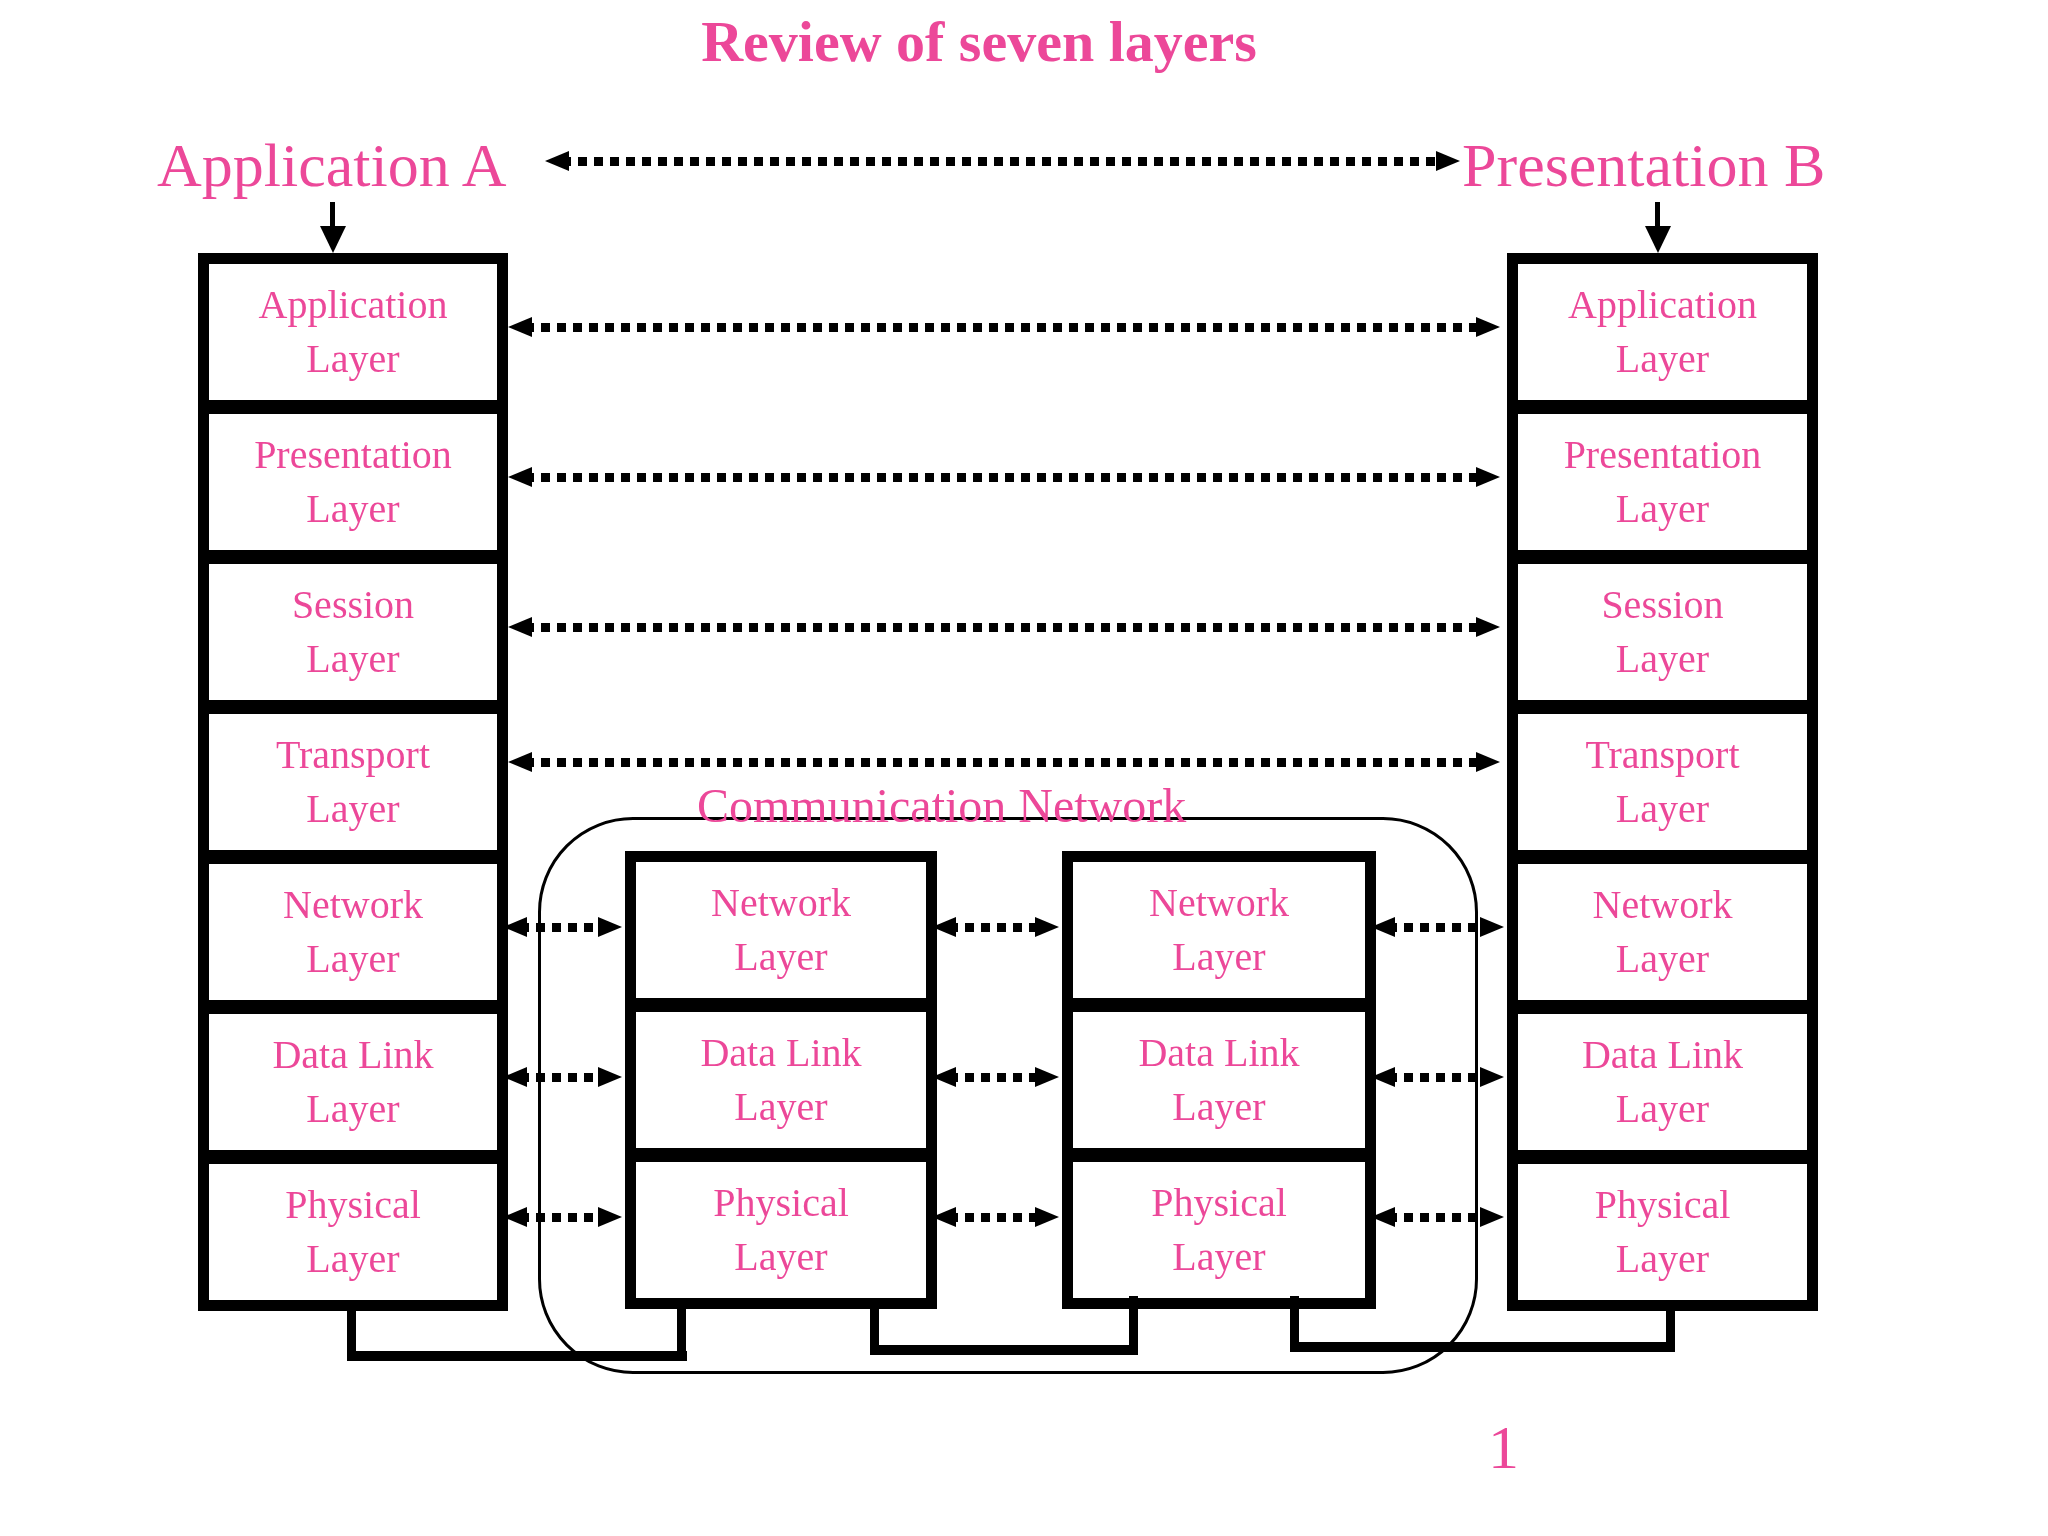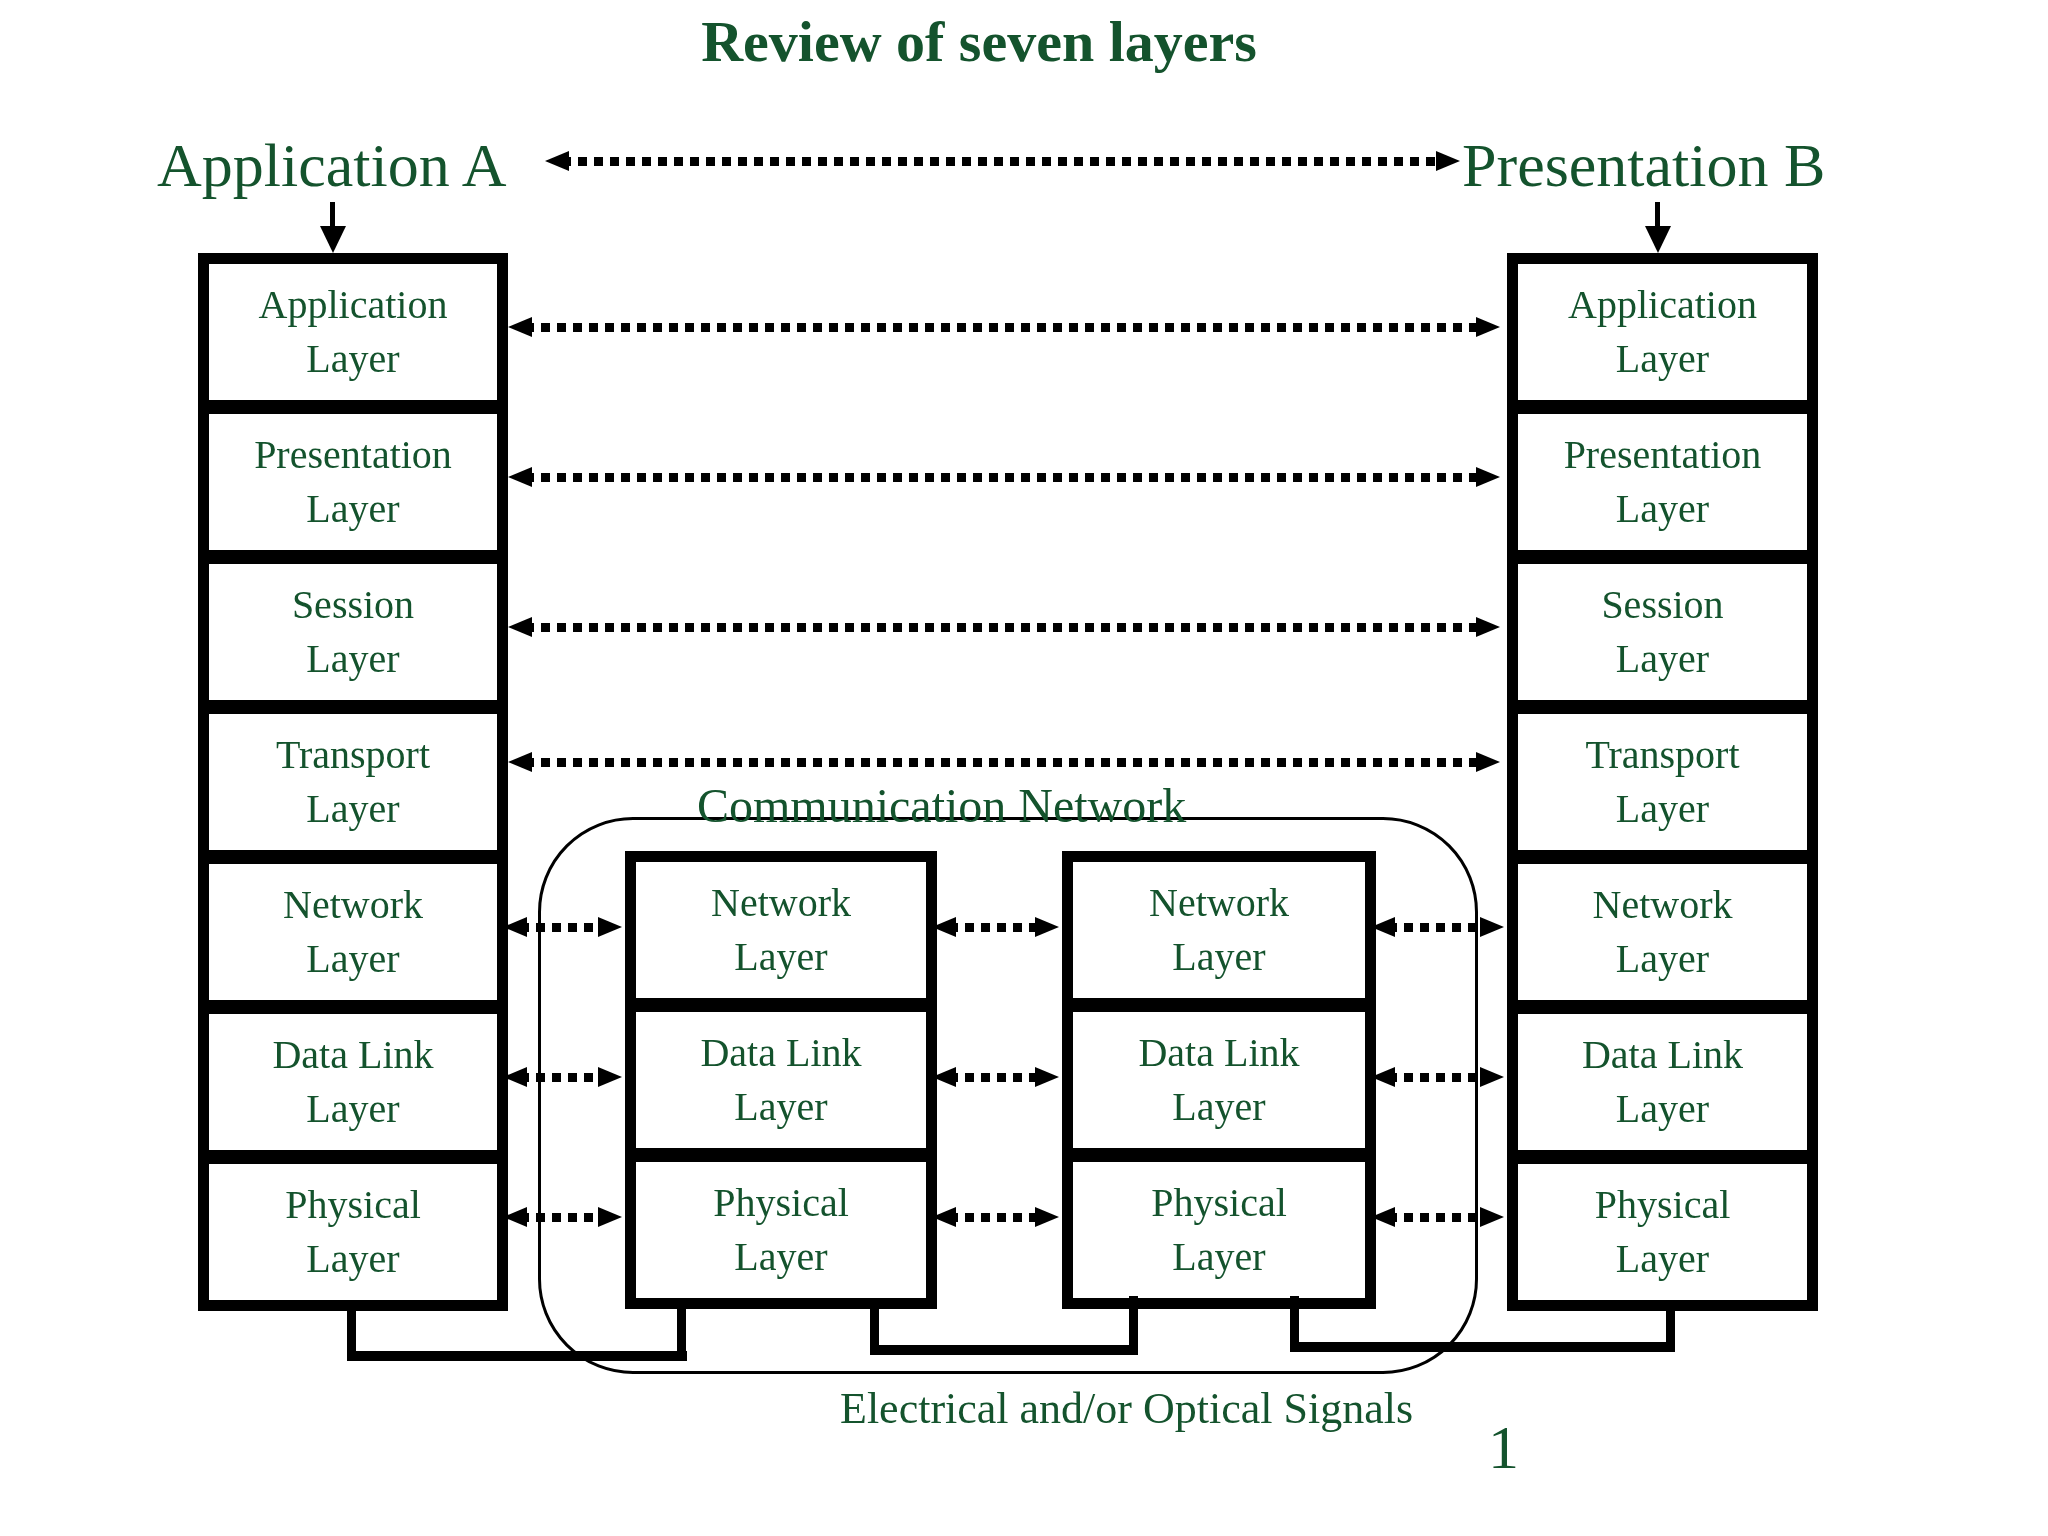--- a/index.html
+++ b/index.html
@@ -1,18 +1,18 @@
 <!DOCTYPE html>
 <html><head>
 <meta charset="utf-8">
 <style>
   html,body{margin:0;padding:0;background:#fff;}
   #canvas{
     position:relative;width:2048px;height:1487px;background:#fff;overflow:hidden;
-    font-family:"Liberation Serif","DejaVu Serif",serif;color:#14532d;
+    font-family:"Liberation Serif","DejaVu Serif",serif;color:#ec4899;
   }
   .abs{position:absolute;}
   
   .title{font-size:58px;font-weight:bold;white-space:nowrap;}
   .endpoint{font-size:62px;white-space:nowrap;}
   .net-label{font-size:48px;white-space:nowrap;}
   .signals-label{font-size:44px;white-space:nowrap;}
   .page-num{font-size:62px;}
   .fig-cap{font-size:38px;white-space:nowrap;margin-left:40px;}
   
@@ -197,17 +197,16 @@
   <div class="tline" style="left:347px;top:1300px;width:9px;height:61px;"></div>
   <div class="tline" style="left:347px;top:1351px;width:340px;height:10px;"></div>
   <div class="tline" style="left:677px;top:1299px;width:9px;height:62px;"></div>
   <div class="tline" style="left:870px;top:1299px;width:9px;height:56px;"></div>
   <div class="tline" style="left:870px;top:1345px;width:268px;height:10px;"></div>
   <div class="tline" style="left:1129px;top:1296px;width:9px;height:59px;"></div>
   <div class="tline" style="left:1290px;top:1296px;width:9px;height:52px;"></div>
   <div class="tline" style="left:1290px;top:1342px;width:385px;height:10px;"></div>
   <div class="tline" style="left:1666px;top:1305px;width:9px;height:47px;"></div>
 
-  <div class="abs signals-label" style="left:840px;top:1383px;">Electrical and/or Optical Signals</div>
   <div class="abs page-num" style="left:1488px;top:1412px;">1</div>
   <div class="abs fig-cap" style="left:1763px;top:1478px;">Figure 2.6</div>
 
 </div>
 
 </body></html>

